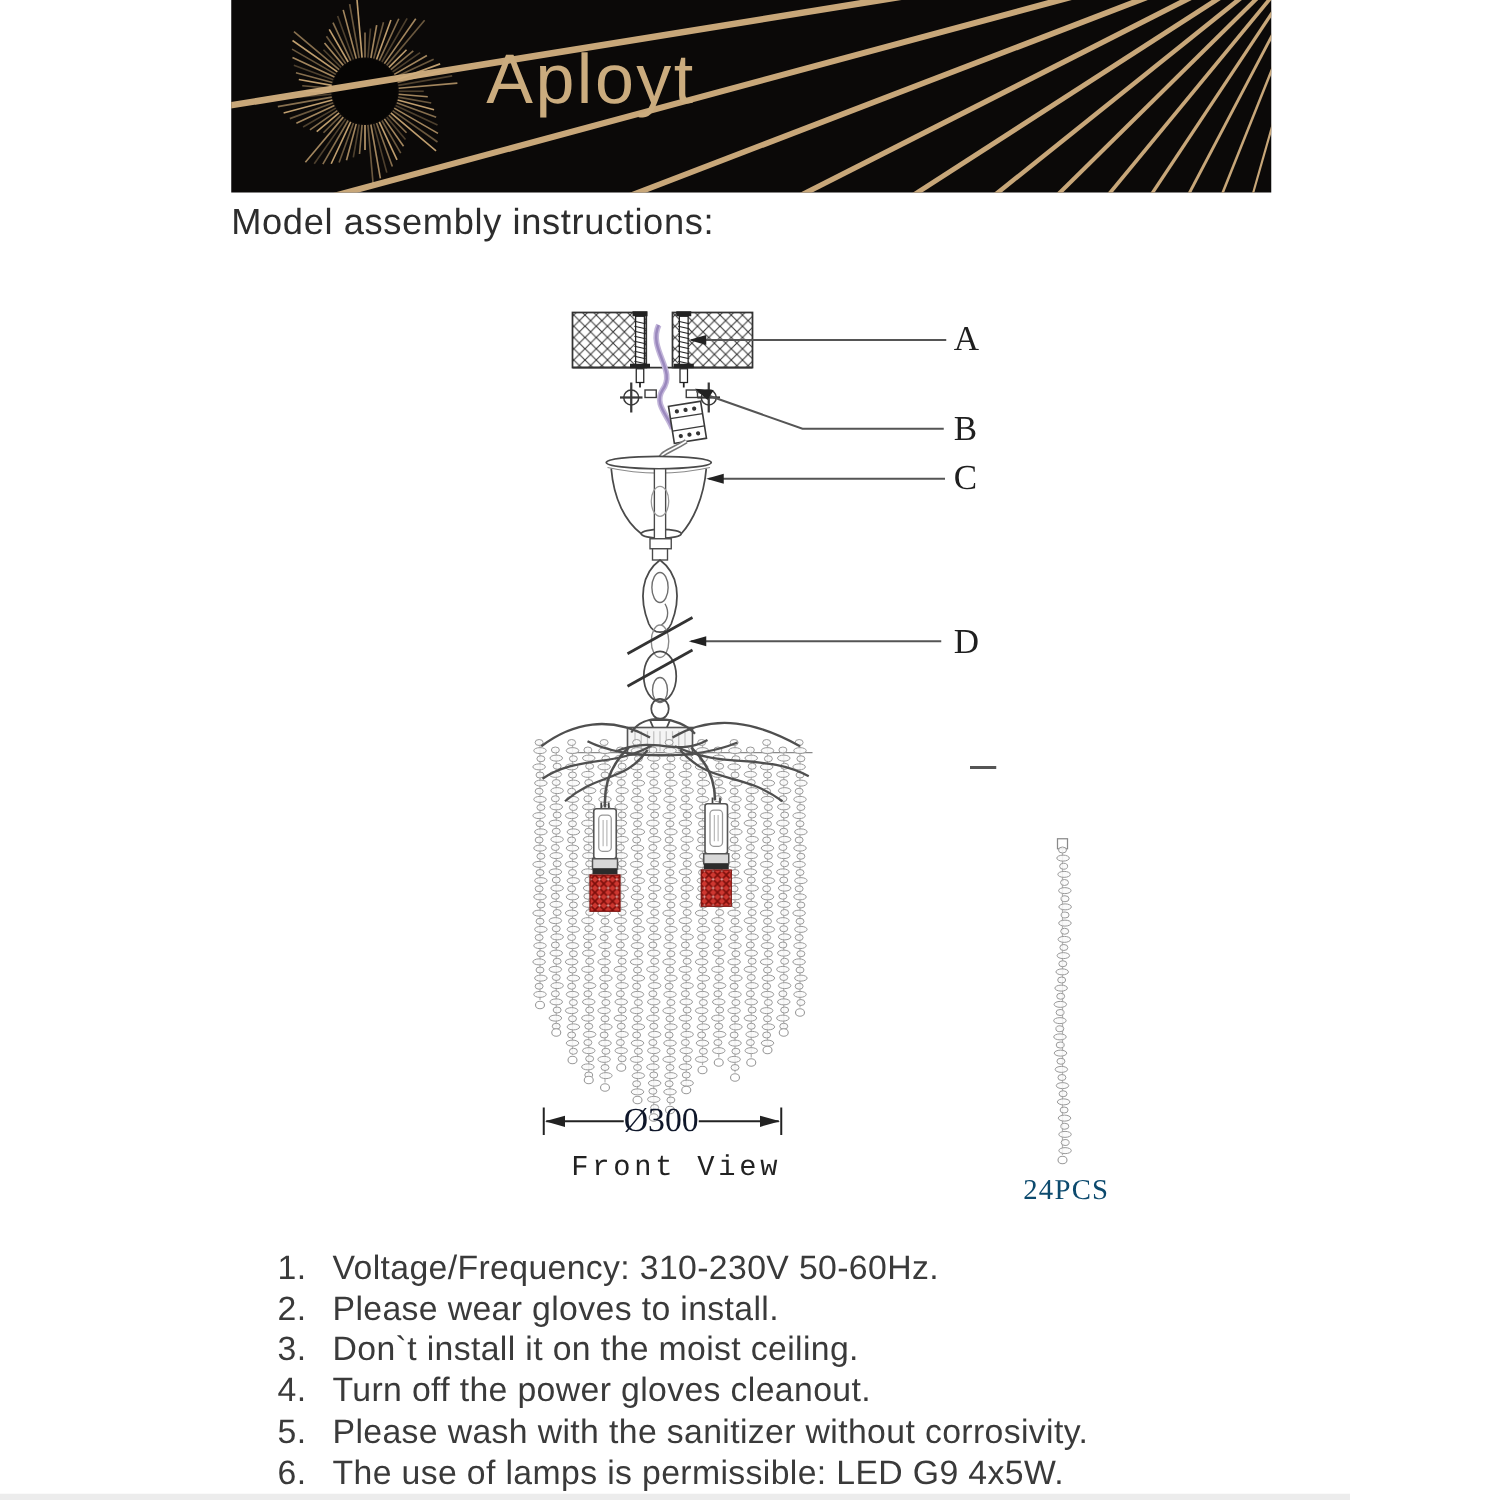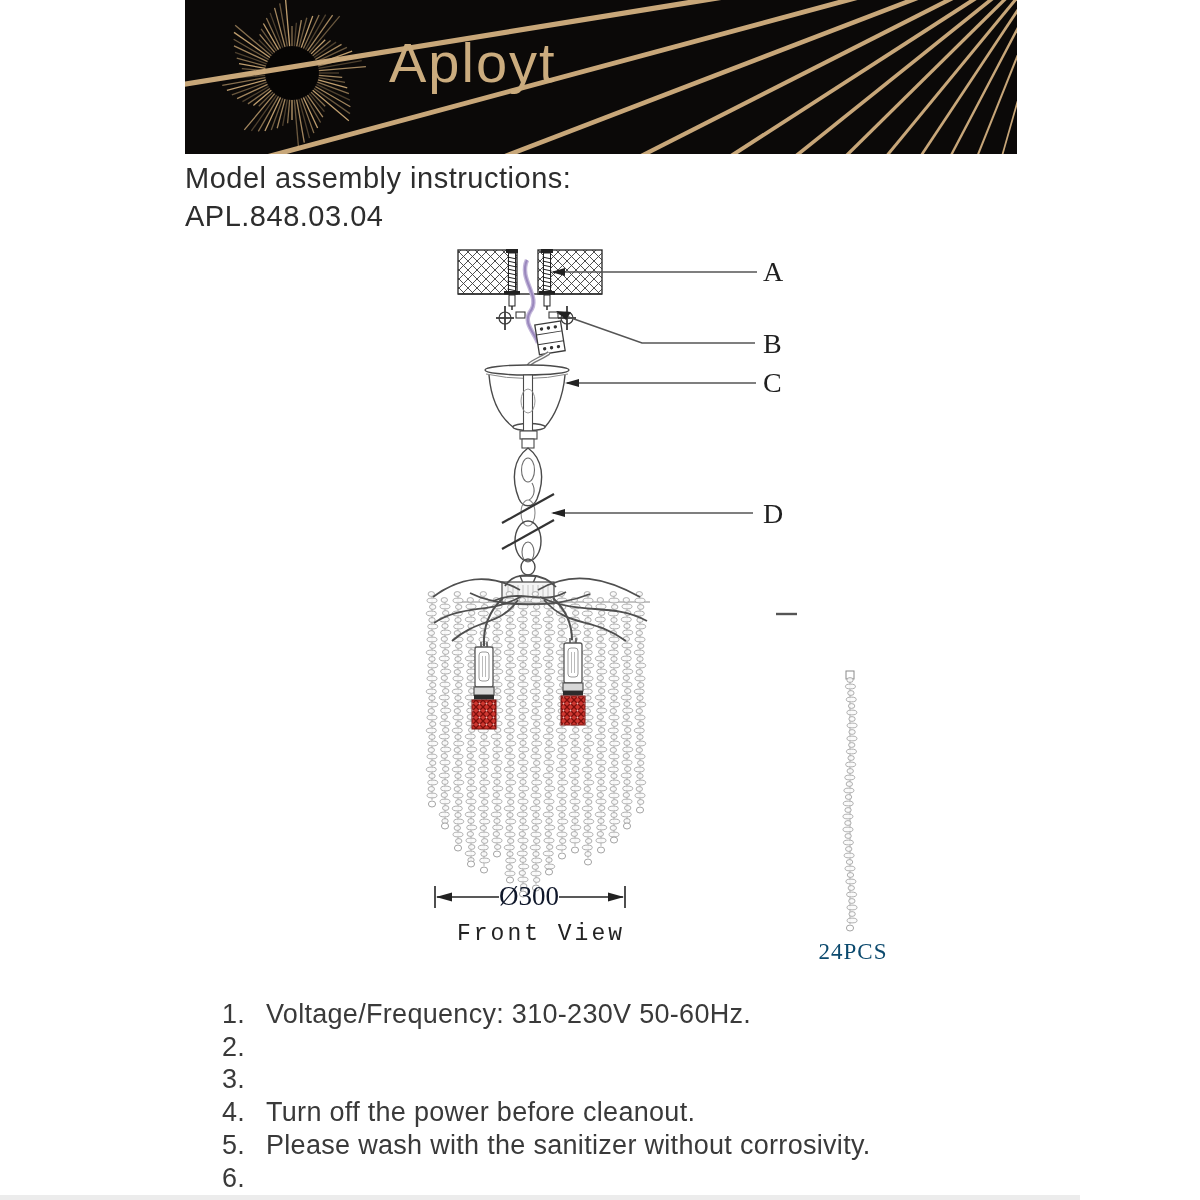--- a/index.html
+++ b/index.html
@@ -122,21 +122,20 @@
           <line x1="878" y1="-58" x2="-184.01989396714748" y2="228.5549595069129" stroke="#d3b080" stroke-width="4.92" opacity="0.95"></line>
           <line x1="878" y1="-58" x2="-207.8498915802868" y2="117.86930646101825" stroke="#d3b080" stroke-width="5.24" opacity="0.95"></line>
           <line x1="878" y1="-58" x2="-220.17599827543108" y2="5.320429655524109" stroke="#d3b080" stroke-width="5.5600000000000005" opacity="0.95"></line>
         </g>
     </svg>
     <span class="brand">Aployt</span>
   </header>
 
   <div class="title-block">
     <div class="title-line1">Model assembly instructions:</div>
-    <div class="title-line2">APL.848.03.04</div>
   </div>
 
   <svg class="diagram" width="1200" height="1200" viewBox="0 0 1200 1200">
     <defs>
       <pattern id="hatch" width="9" height="9" patternUnits="userSpaceOnUse">
         <path d="M0,9 L9,0" stroke="#3c3c3c" stroke-width="0.9"></path>
         <path d="M0,0 L9,9" stroke="#3c3c3c" stroke-width="0.9"></path>
       </pattern>
       <pattern id="redhatch" width="7" height="7" patternUnits="userSpaceOnUse">
         <rect width="7" height="7" fill="#cf3730"></rect>
@@ -1075,31 +1074,34 @@
   <span class="front-view">Front View</span>
   <span class="pcs-label">24PCS</span>
 
   <div class="instructions">
     <div class="instr-row">
       <span class="instr-num">1.</span>
       <span class="instr-text">Voltage/Frequency: 310-230V 50-60Hz.</span>
     </div>
     <div class="instr-row">
       <span class="instr-num">2.</span>
+      <span class="instr-text">Please wear gloves to install.</span>
     </div>
     <div class="instr-row">
       <span class="instr-num">3.</span>
+      <span class="instr-text">Don`t install it on the moist ceiling.</span>
     </div>
     <div class="instr-row">
       <span class="instr-num">4.</span>
-      <span class="instr-text">Turn off the power before cleanout.</span>
+      <span class="instr-text">Turn off the power gloves cleanout.</span>
     </div>
     <div class="instr-row">
       <span class="instr-num">5.</span>
       <span class="instr-text">Please wash with the sanitizer without corrosivity.</span>
     </div>
     <div class="instr-row">
       <span class="instr-num">6.</span>
+      <span class="instr-text">The use of lamps is permissible: LED G9 4x5W.</span>
     </div>
   </div>
 
   <div class="bottom-edge"></div>
 </div>
 
 </body></html>

